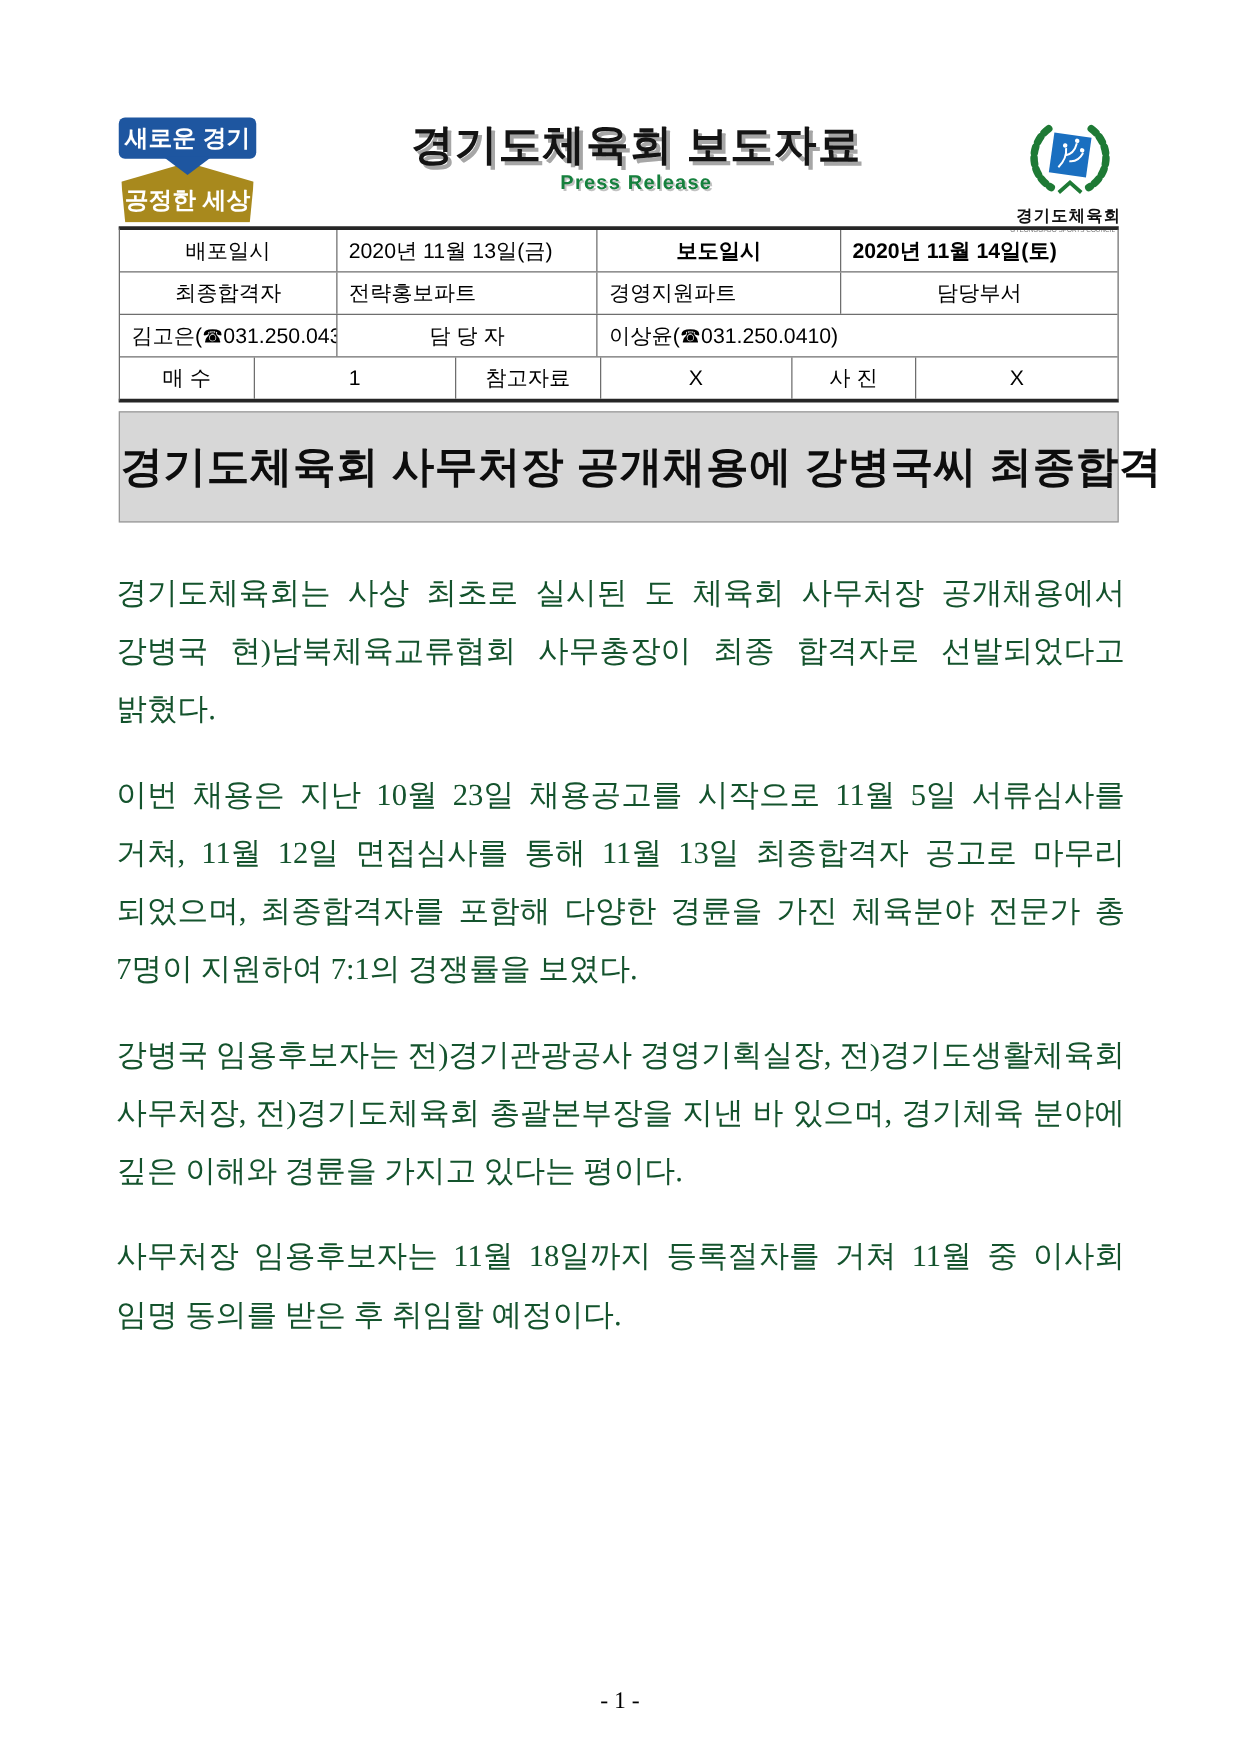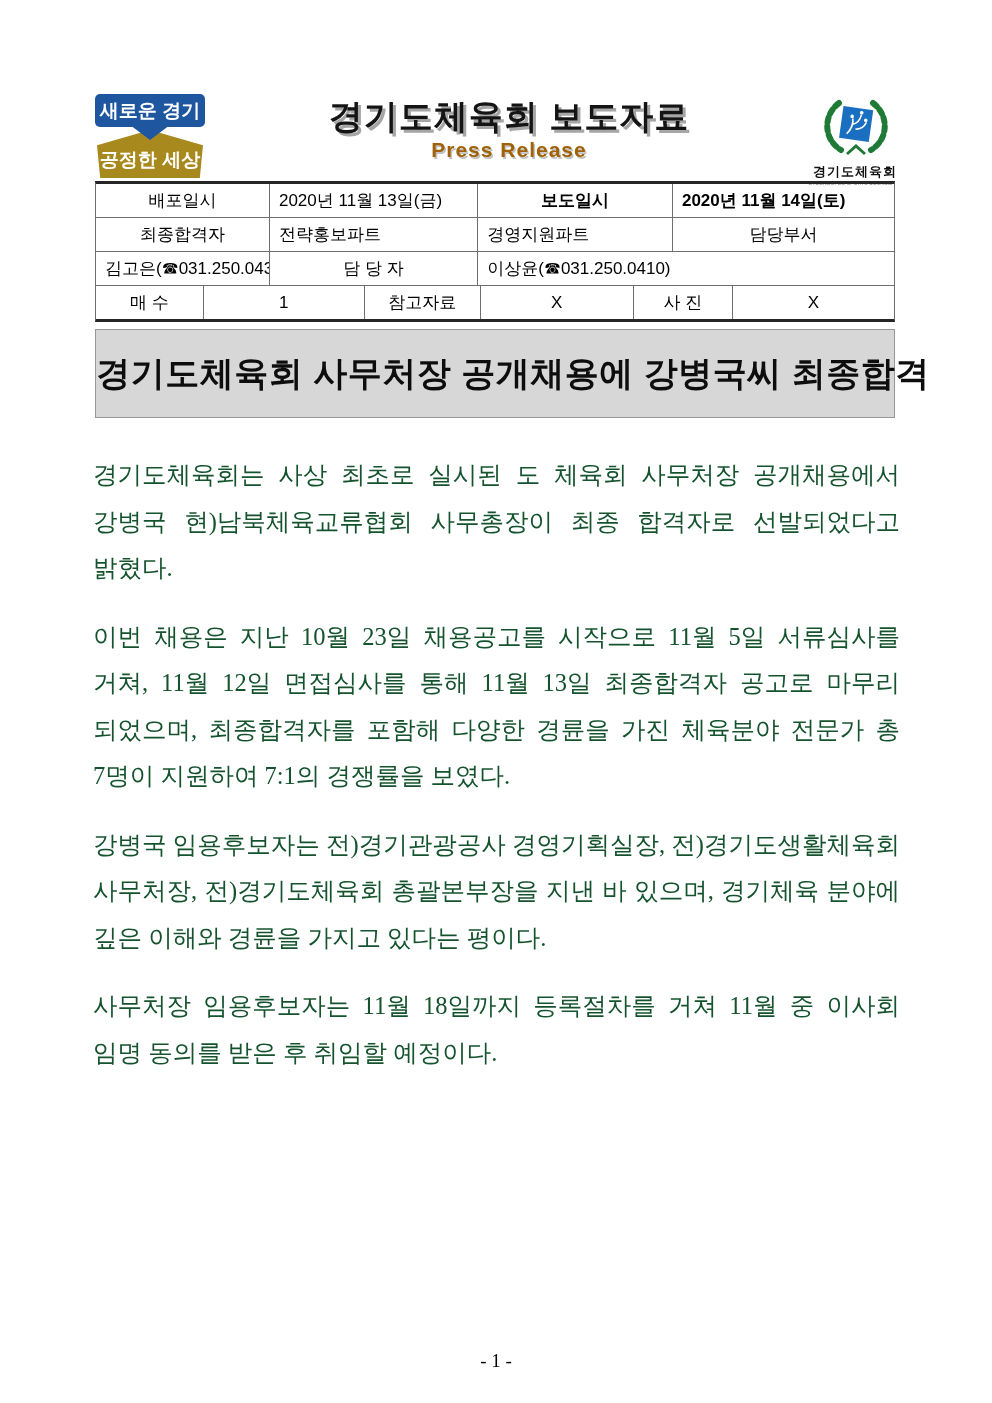--- a/index.html
+++ b/index.html
@@ -31,21 +31,21 @@
     display:flex; align-items:flex-end; justify-content:center;
     padding-bottom:5px; box-sizing:border-box; z-index:1;
   }
 
   .title-block { flex:1; text-align:center; padding-top:4px; }
   .doc-title {
     margin:0; font-size:34px; font-weight:800; color:#141414;
     text-shadow:3px 3px 0 #a6a6a6; letter-spacing:1px; line-height:1.1;
   }
   .doc-subtitle {
-    margin-top:3px; font-size:21px; font-weight:bold; color:#a16207;
+    margin-top:3px; font-size:16px; font-weight:bold; color:#15803d;
     text-shadow:1.5px 1.5px 0 #c2c2c2; letter-spacing:1px;
   }
 
   .council-logo { width:96px; text-align:right; padding-top:2px; }
   .council-name { font-size:13px; font-weight:bold; color:#111; letter-spacing:1px; margin-top:1px; }
   .council-name-en { font-size:6px; color:#777; letter-spacing:0; white-space:nowrap; transform:scale(.85); transform-origin:center top; }
 
   
   .info-table {
     position:absolute; top:181px; left:95px; width:800px; box-sizing:border-box;

